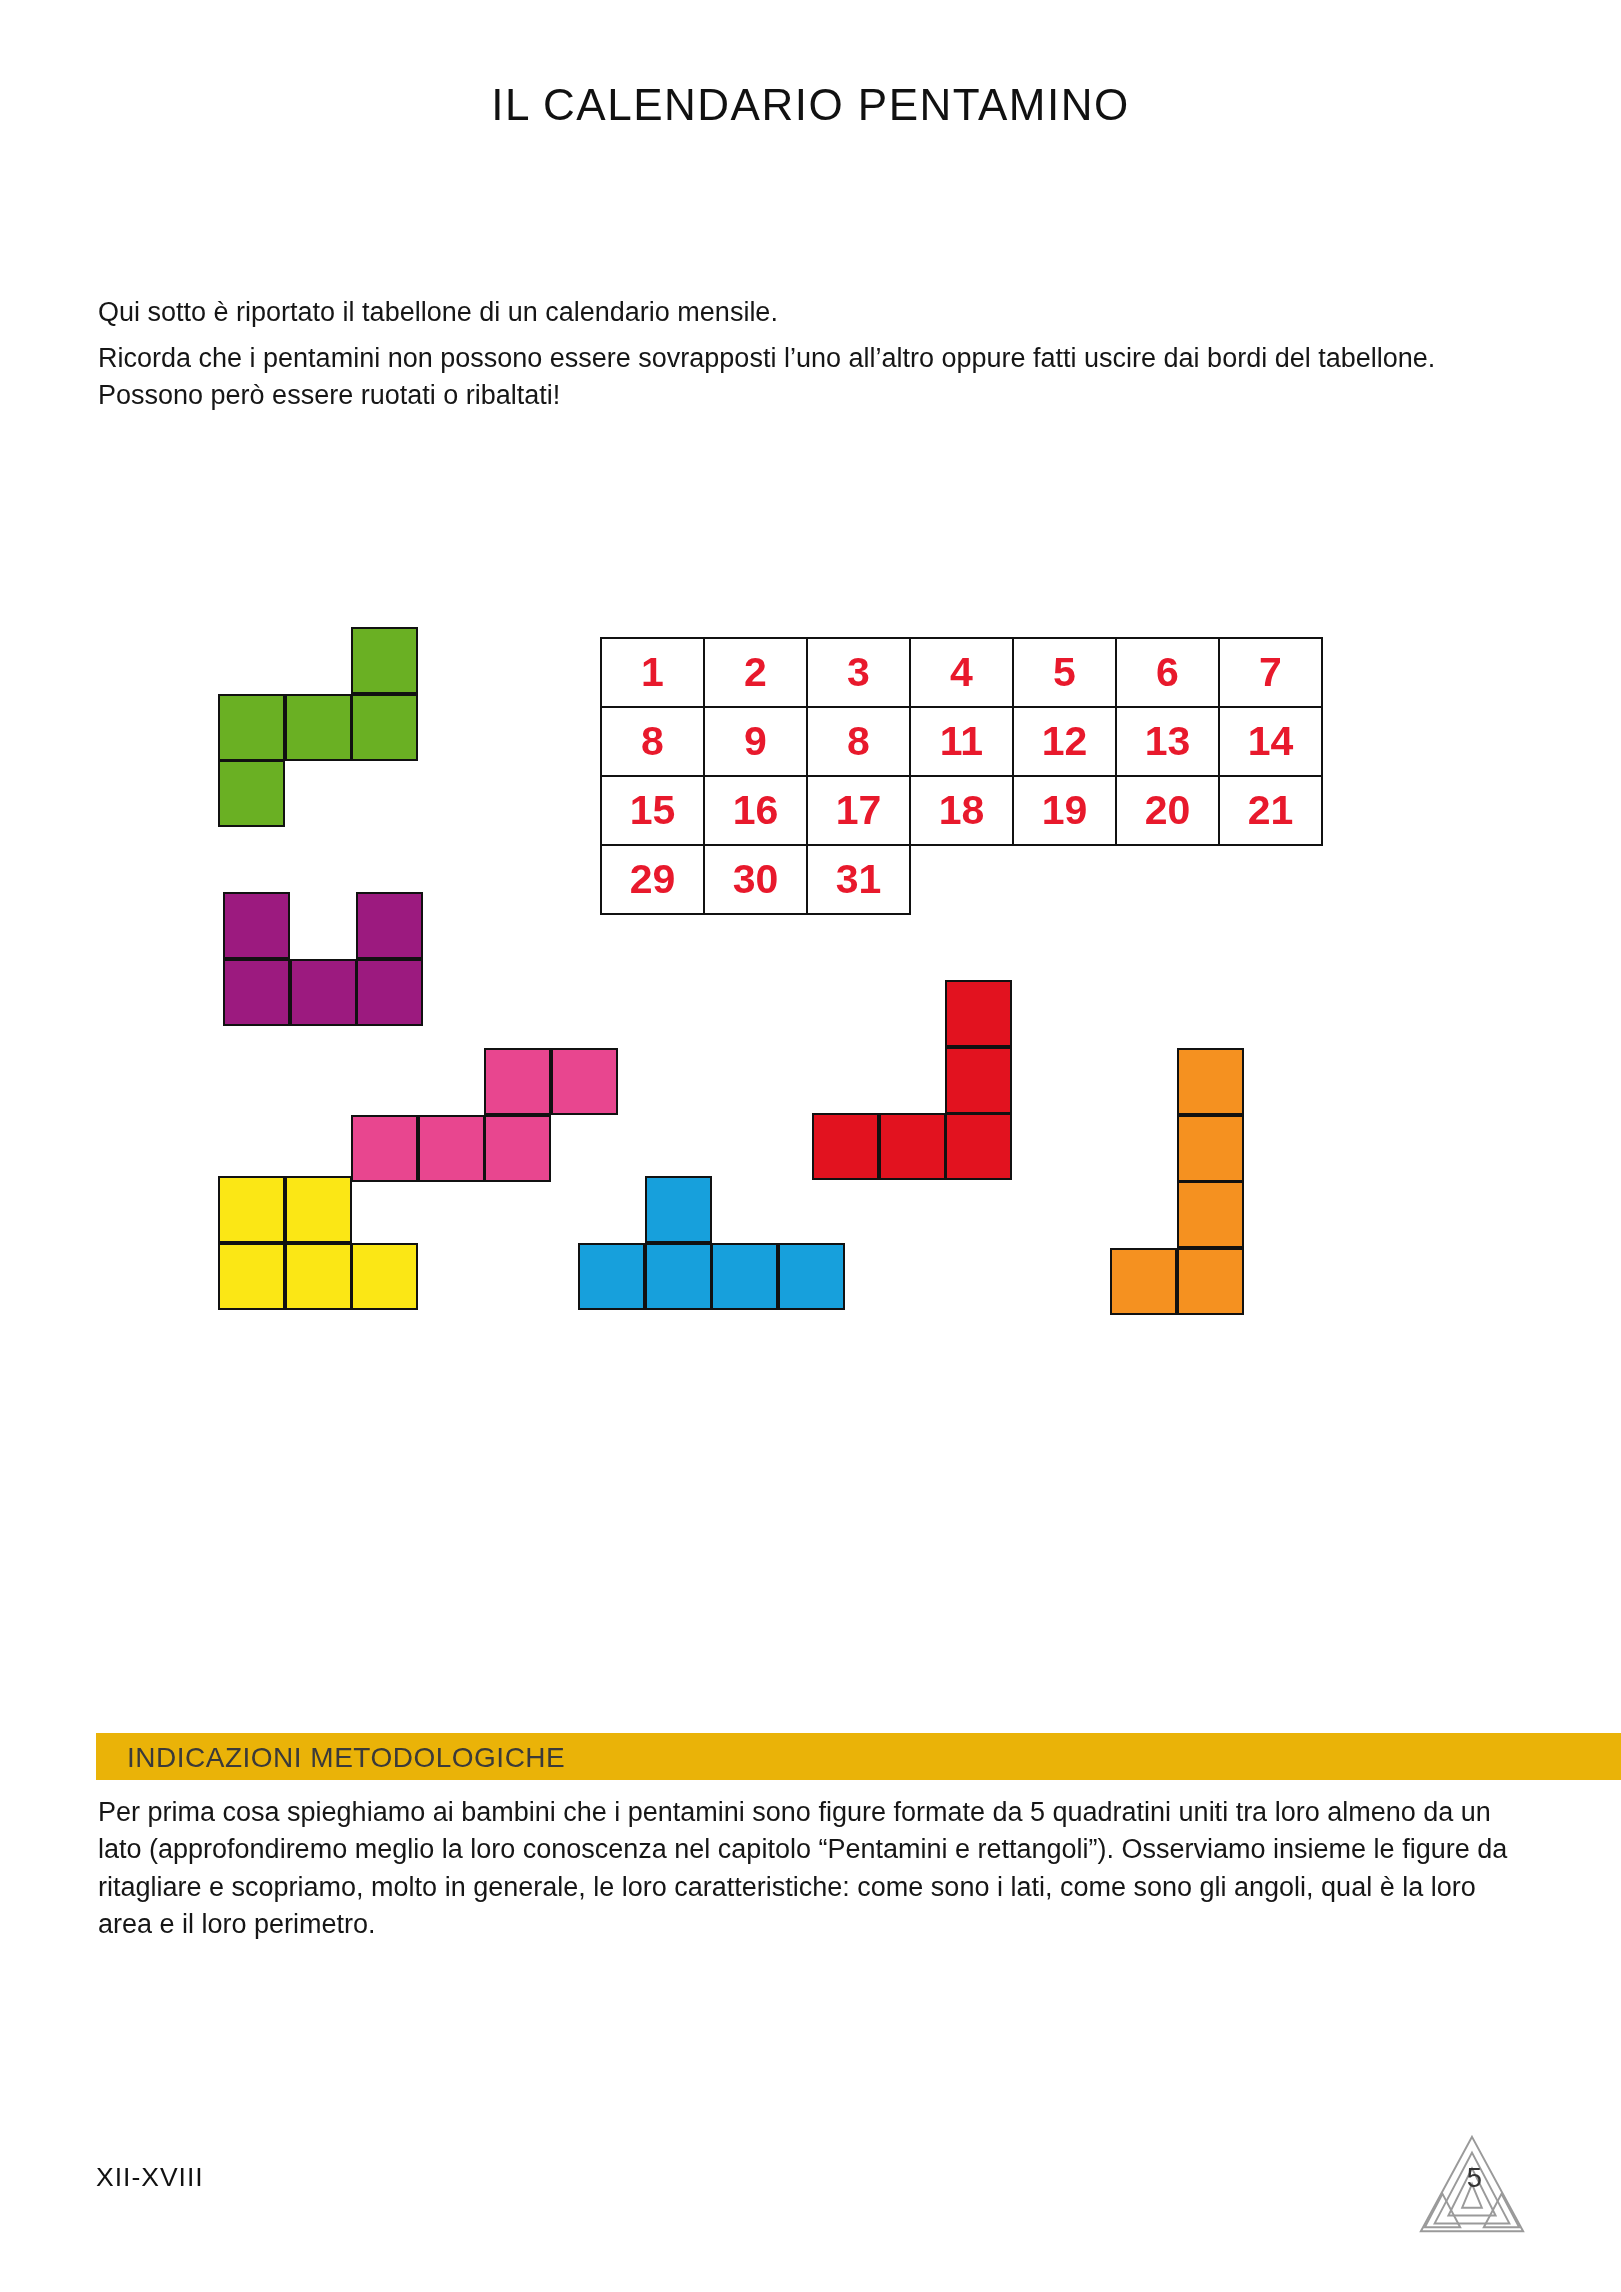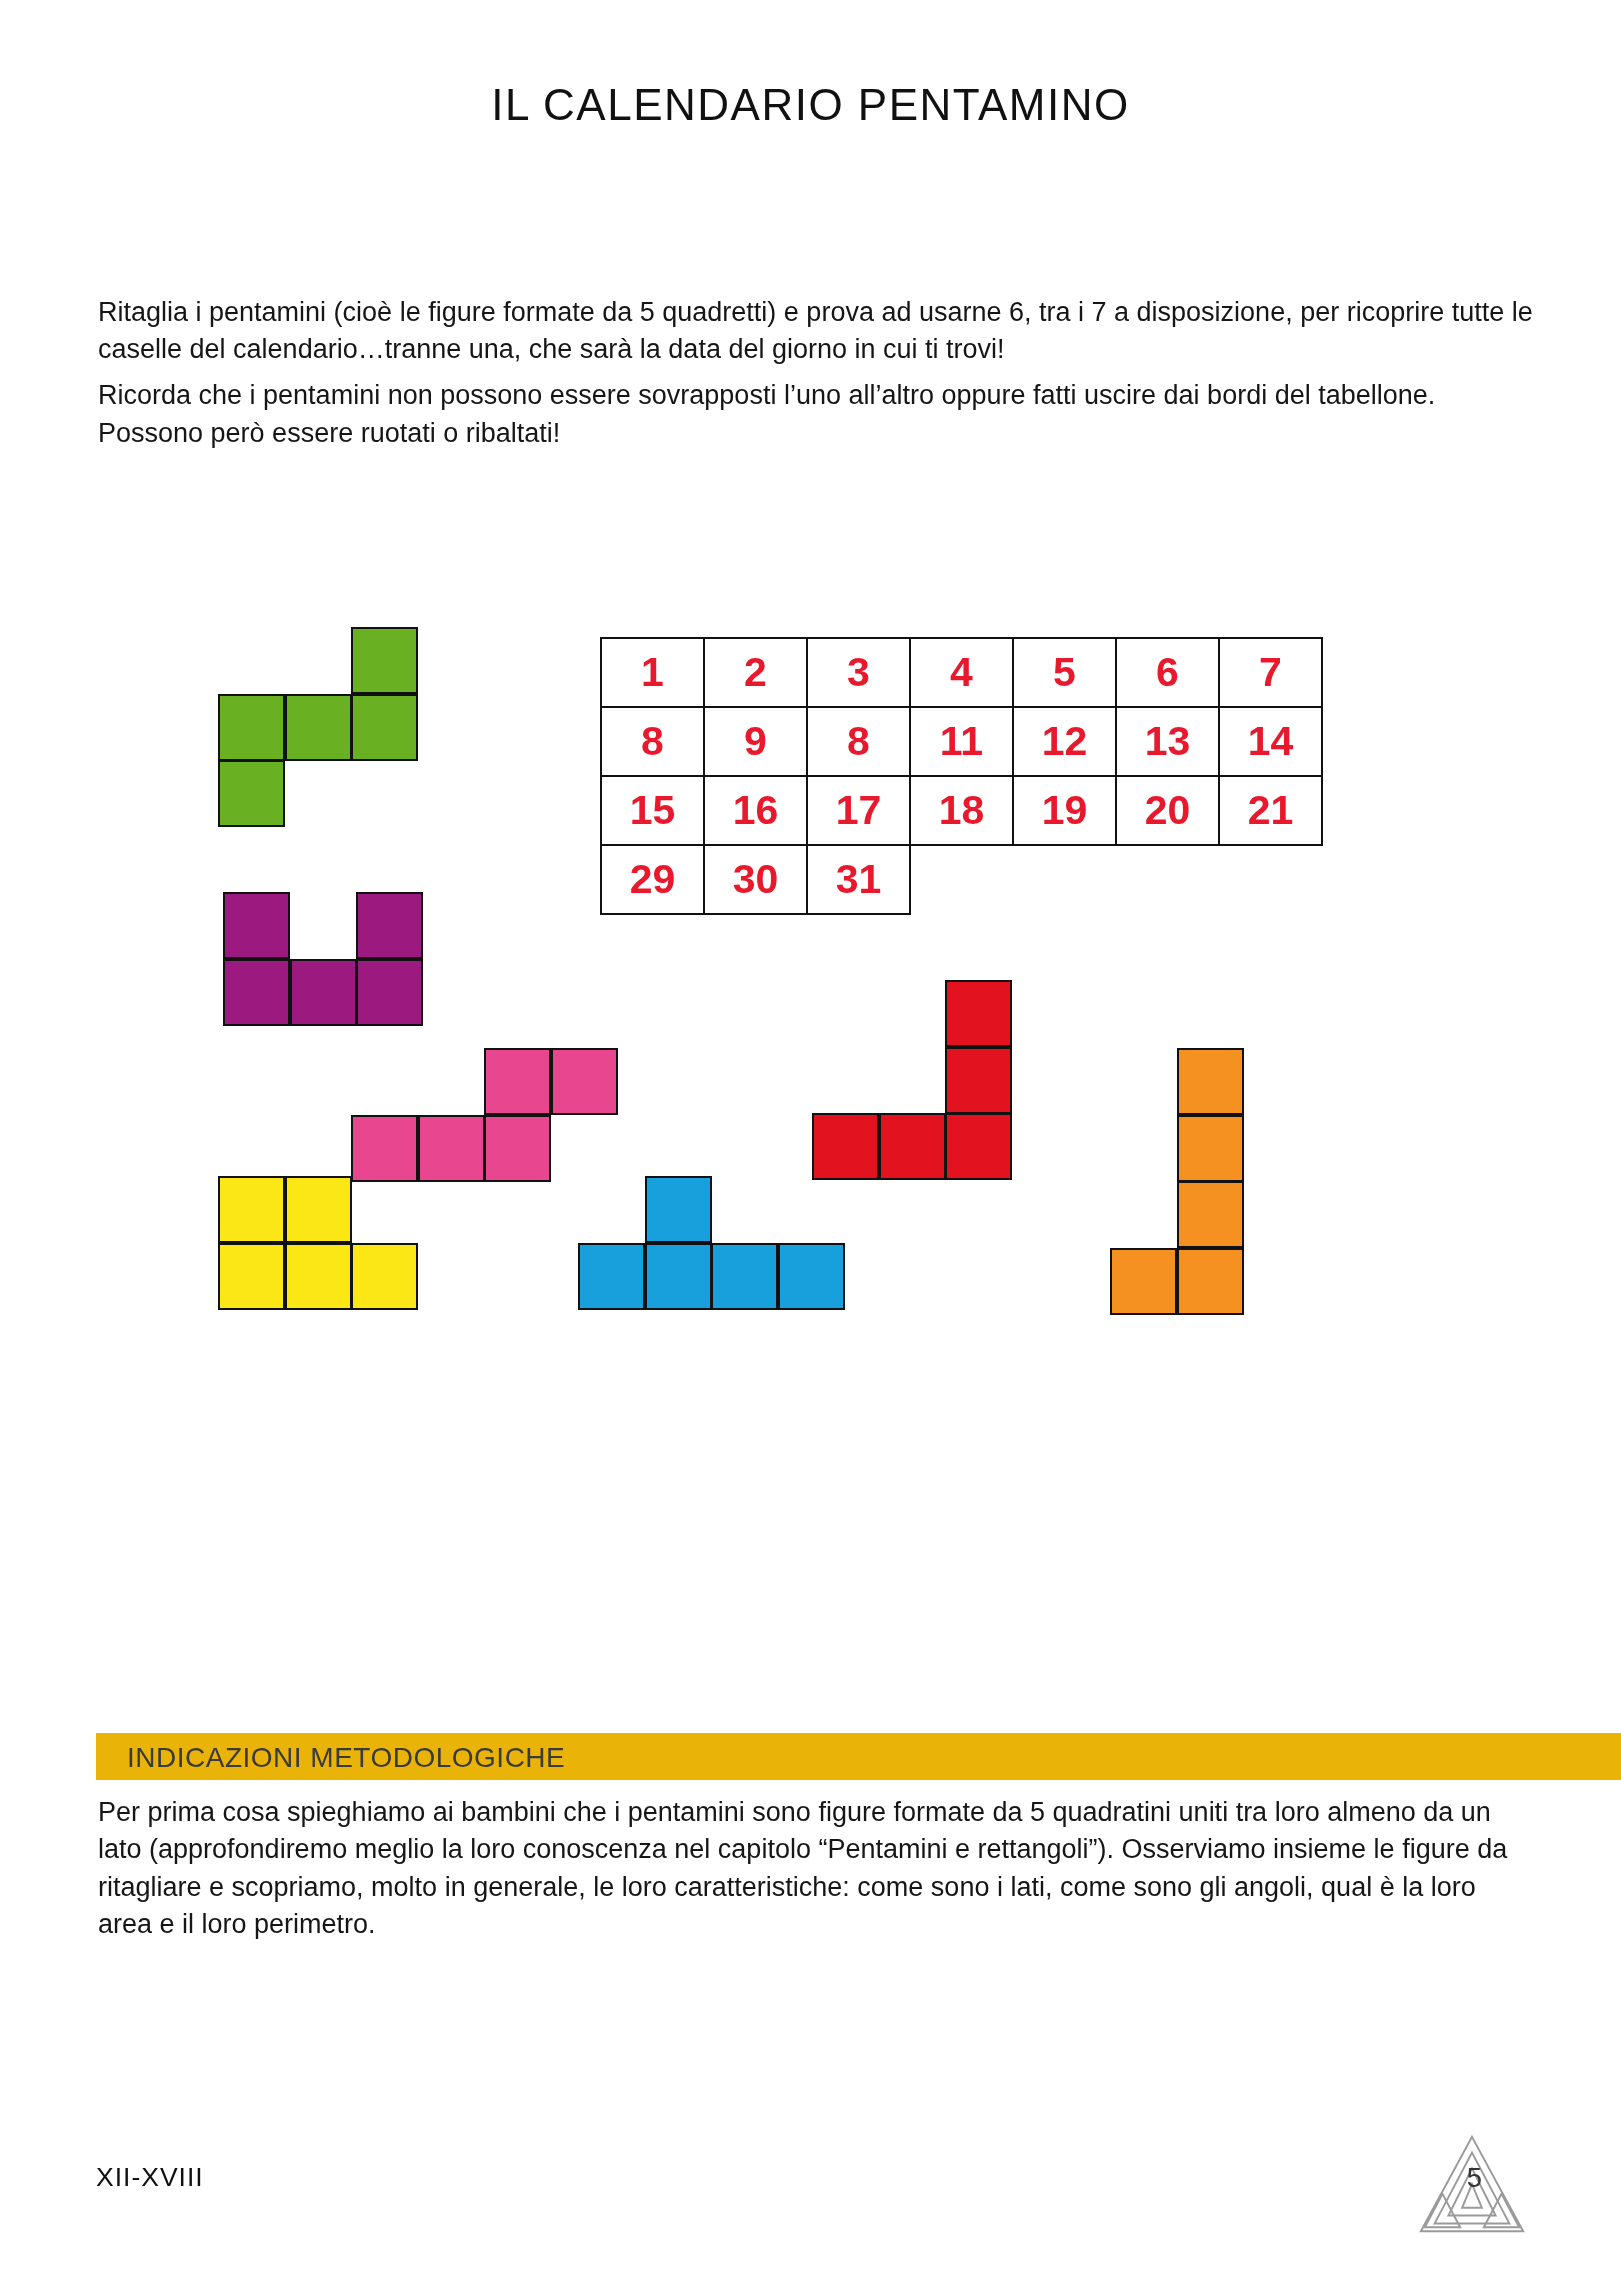--- a/index.html
+++ b/index.html
@@ -83,21 +83,21 @@
   }
 </style>
 </head>
 <body>
 
 <div class="page">
 
   <div class="title">IL CALENDARIO PENTAMINO</div>
 
   <div class="intro">
-    <p>Ritaglia i pentamini (cioè le figure formate da 5 quadretti) e prova ad usarne 6, tra i 7 a disposizione, per ricoprire tutte le caselle del calendario…tranne una, che sarà la data del giorno in cui ti trovi!</p>
+    <p>Qui sotto è riportato il tabellone di un calendario mensile.</p>
     <p>Ricorda che i pentamini non possono essere sovrapposti l’uno all’altro oppure fatti uscire dai bordi del tabellone. Possono però essere ruotati o ribaltati!</p>
   </div>
 
   <div class="figures">
     <table class="cal">
       <tbody id="cal-body">
           <tr>
             <td>1</td>
             <td>2</td>
             <td>3</td>

